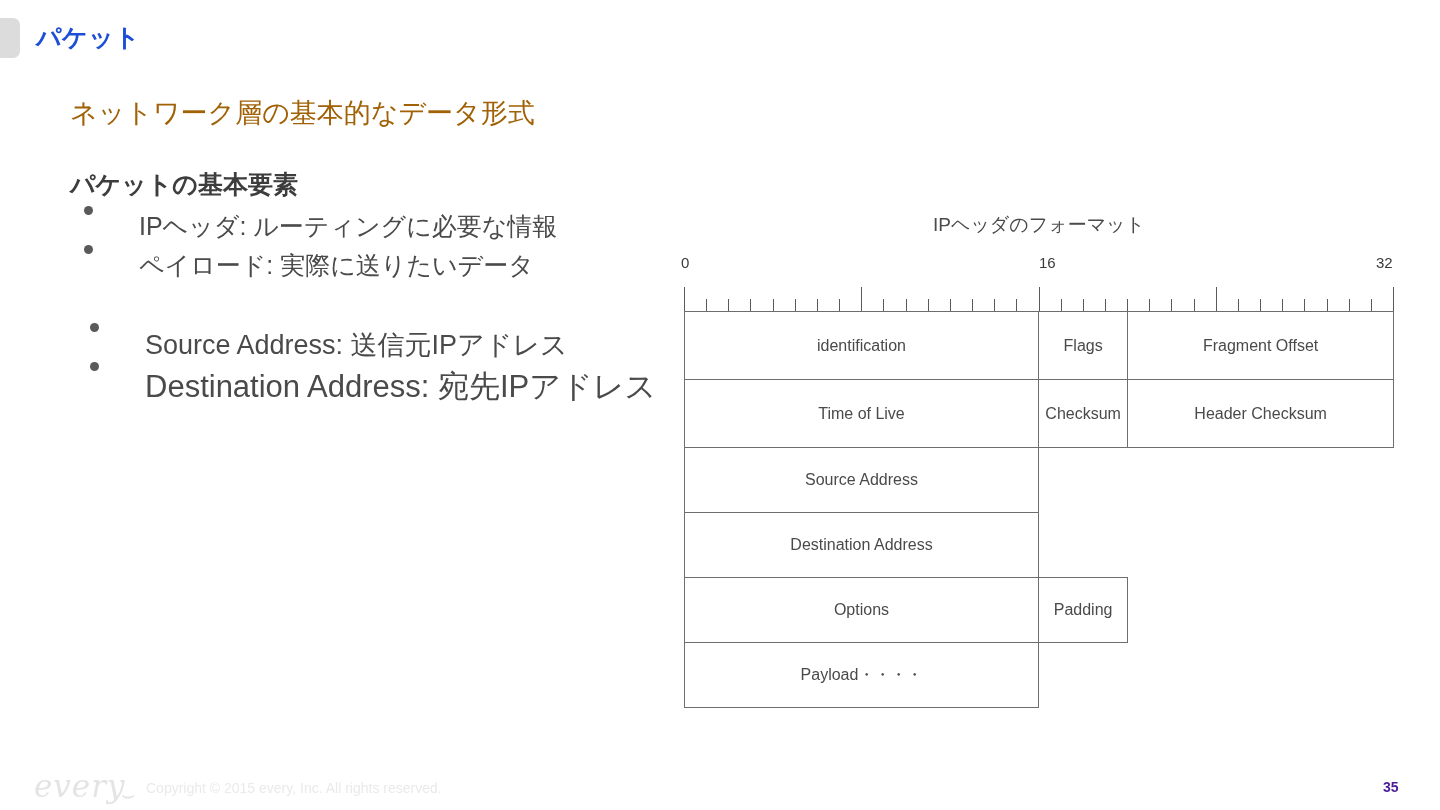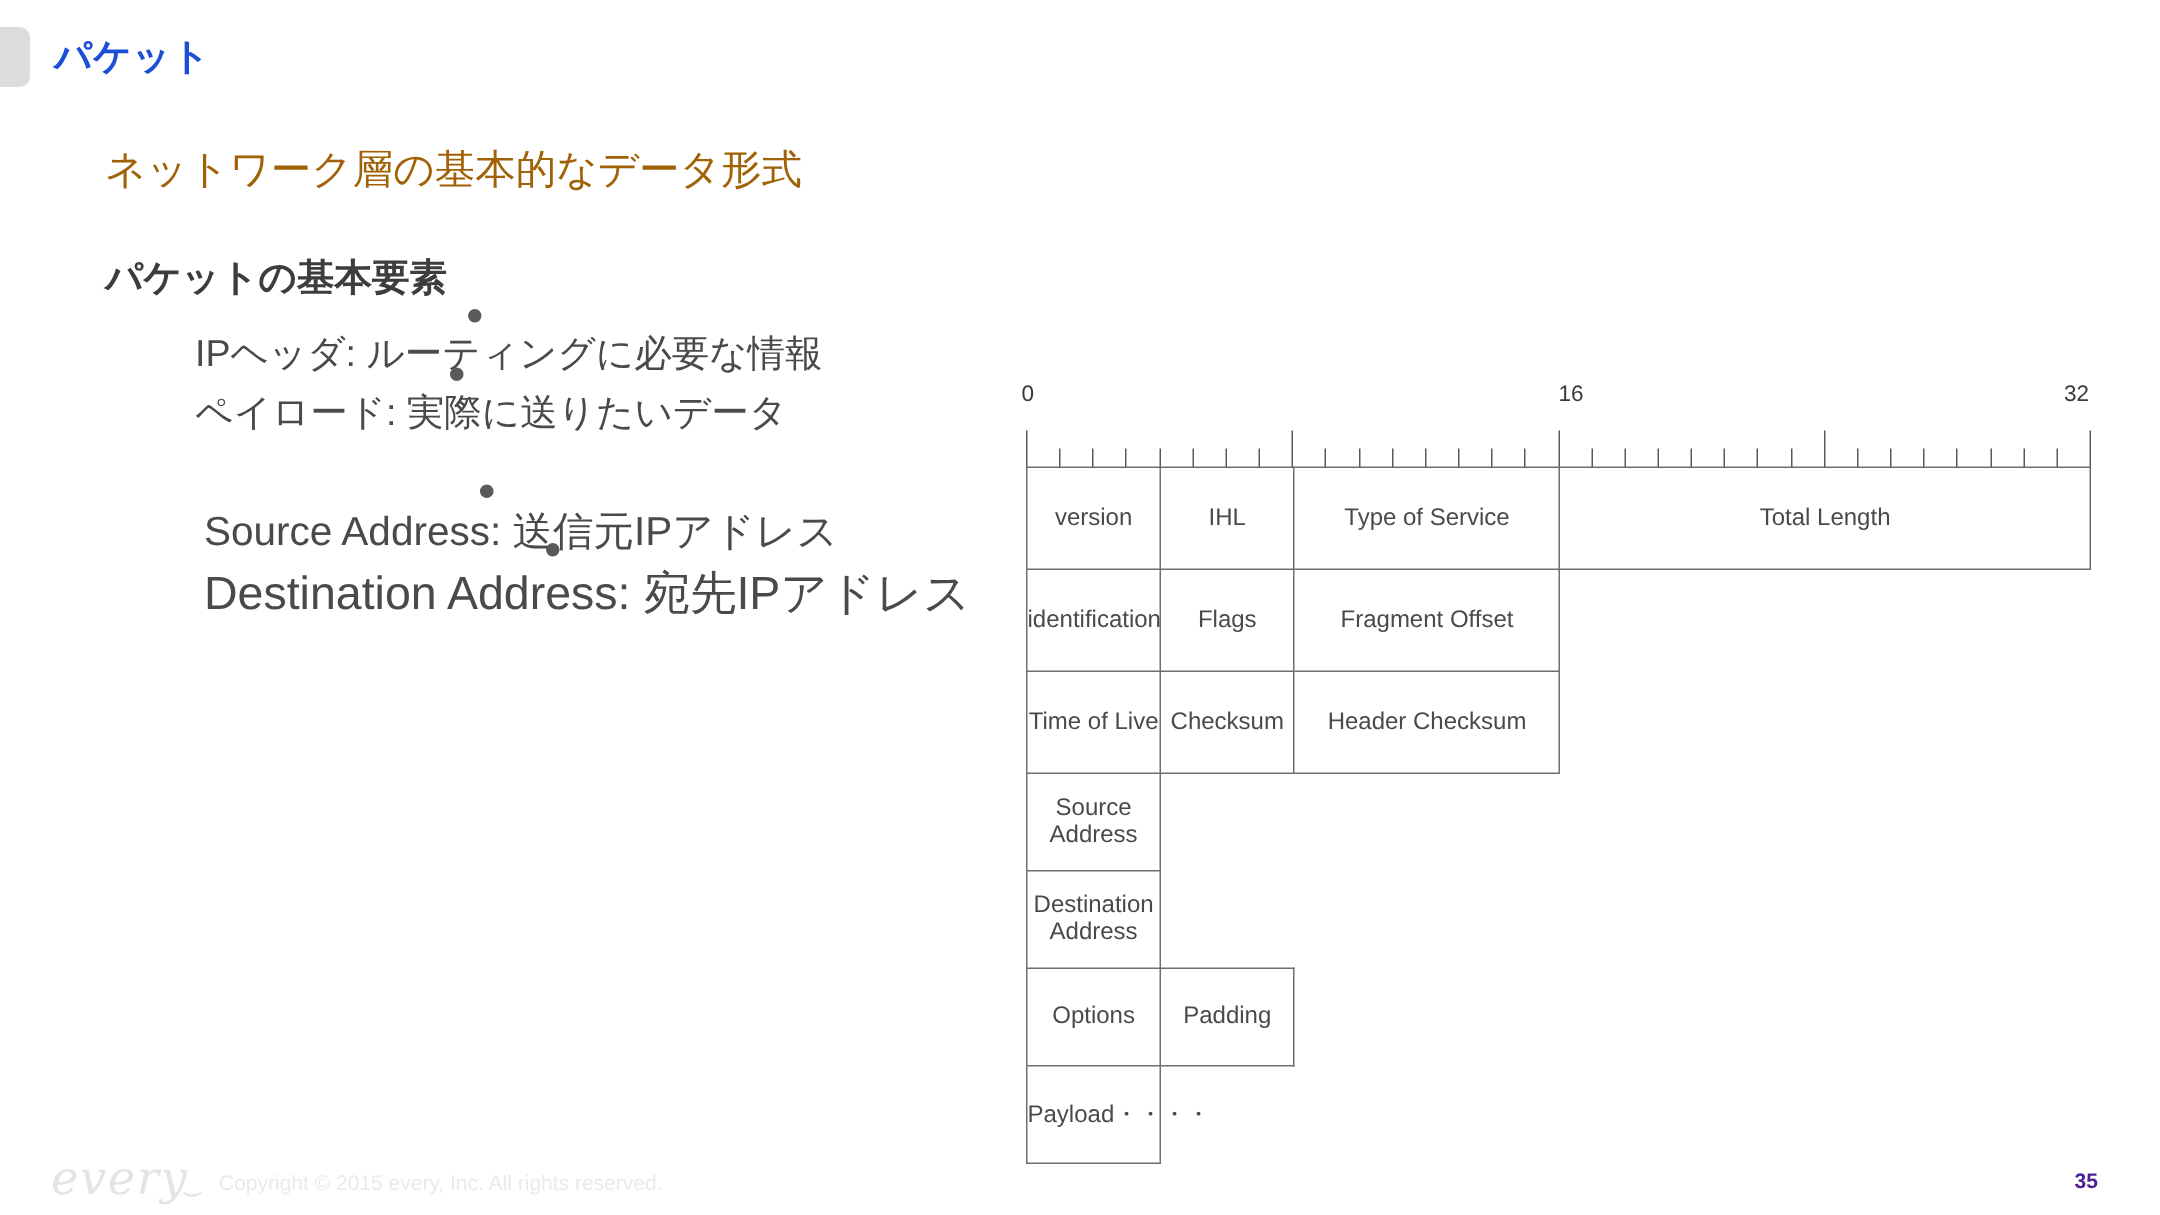--- a/index.html
+++ b/index.html
@@ -51,23 +51,22 @@
     left: 70px;
     top: 168px;
     font-size: 25px;
     font-weight: 700;
     color: #3d3d3d;
     white-space: nowrap;
   }
   .bullet-row {
     position: absolute;
     display: flex;
-    align-items: center;
-    white-space: nowrap;
-    flex-direction: column;
+    align-items: flex-start;
+    white-space: nowrap;
   }
   .bullet-dot {
     display: inline-block;
     width: 9px;
     height: 9px;
     border-radius: 50%;
     background: #5a5a5a;
     margin-right: 0;
     flex: 0 0 auto;
     position: relative;
@@ -204,20 +203,21 @@
 <div class="bullet-row" id="bullet-2">
   <span class="bullet-dot"></span>
   <span class="bullet-text">Source Address: 送信元IPアドレス</span>
 </div>
 <div class="bullet-row" id="bullet-3">
   <span class="bullet-dot"></span>
   <span class="bullet-text">Destination Address: 宛先IPアドレス</span>
 </div>
 
 <div id="diagram">
+  <div id="diagram-title">IPヘッダのフォーマット</div>
 
   <div class="ruler-label" id="ruler-label-0">0</div>
   <div class="ruler-label" id="ruler-label-16">16</div>
   <div class="ruler-label" id="ruler-label-32">32</div>
 
   <div id="ruler">
       <div class="tick tall" style="left: 0px;"></div>
       <div class="tick short" style="left: 22px;"></div>
       <div class="tick short" style="left: 44px;"></div>
       <div class="tick short" style="left: 66px;"></div>
@@ -248,26 +248,20 @@
       <div class="tick short" style="left: 620px;"></div>
       <div class="tick short" style="left: 643px;"></div>
       <div class="tick short" style="left: 665px;"></div>
       <div class="tick short" style="left: 687px;"></div>
       <div class="tick tall" style="left: 709px;"></div>
     </div>
 
   <table id="hdr-table">
     <tbody>
         <tr>
-          <td style="width: 12.5%;"><span>version</span></td>
-          <td style="width: 12.5%;"><span>IHL</span></td>
-          <td style="width: 25%;"><span>Type of Service</span></td>
-          <td style="width: 50%;"><span>Total Length</span></td>
-        </tr>
-        <tr>
           <td style="width: 50%;"><span>identification</span></td>
           <td style="width: 12.5%;"><span>Flags</span></td>
           <td style="width: 37.5%;"><span>Fragment Offset</span></td>
         </tr>
         <tr>
           <td style="width: 25%;"><span>Time of Live</span></td>
           <td style="width: 25%;"><span>Checksum</span></td>
           <td style="width: 50%;"><span>Header Checksum</span></td>
         </tr>
         <tr class="tall-row">

